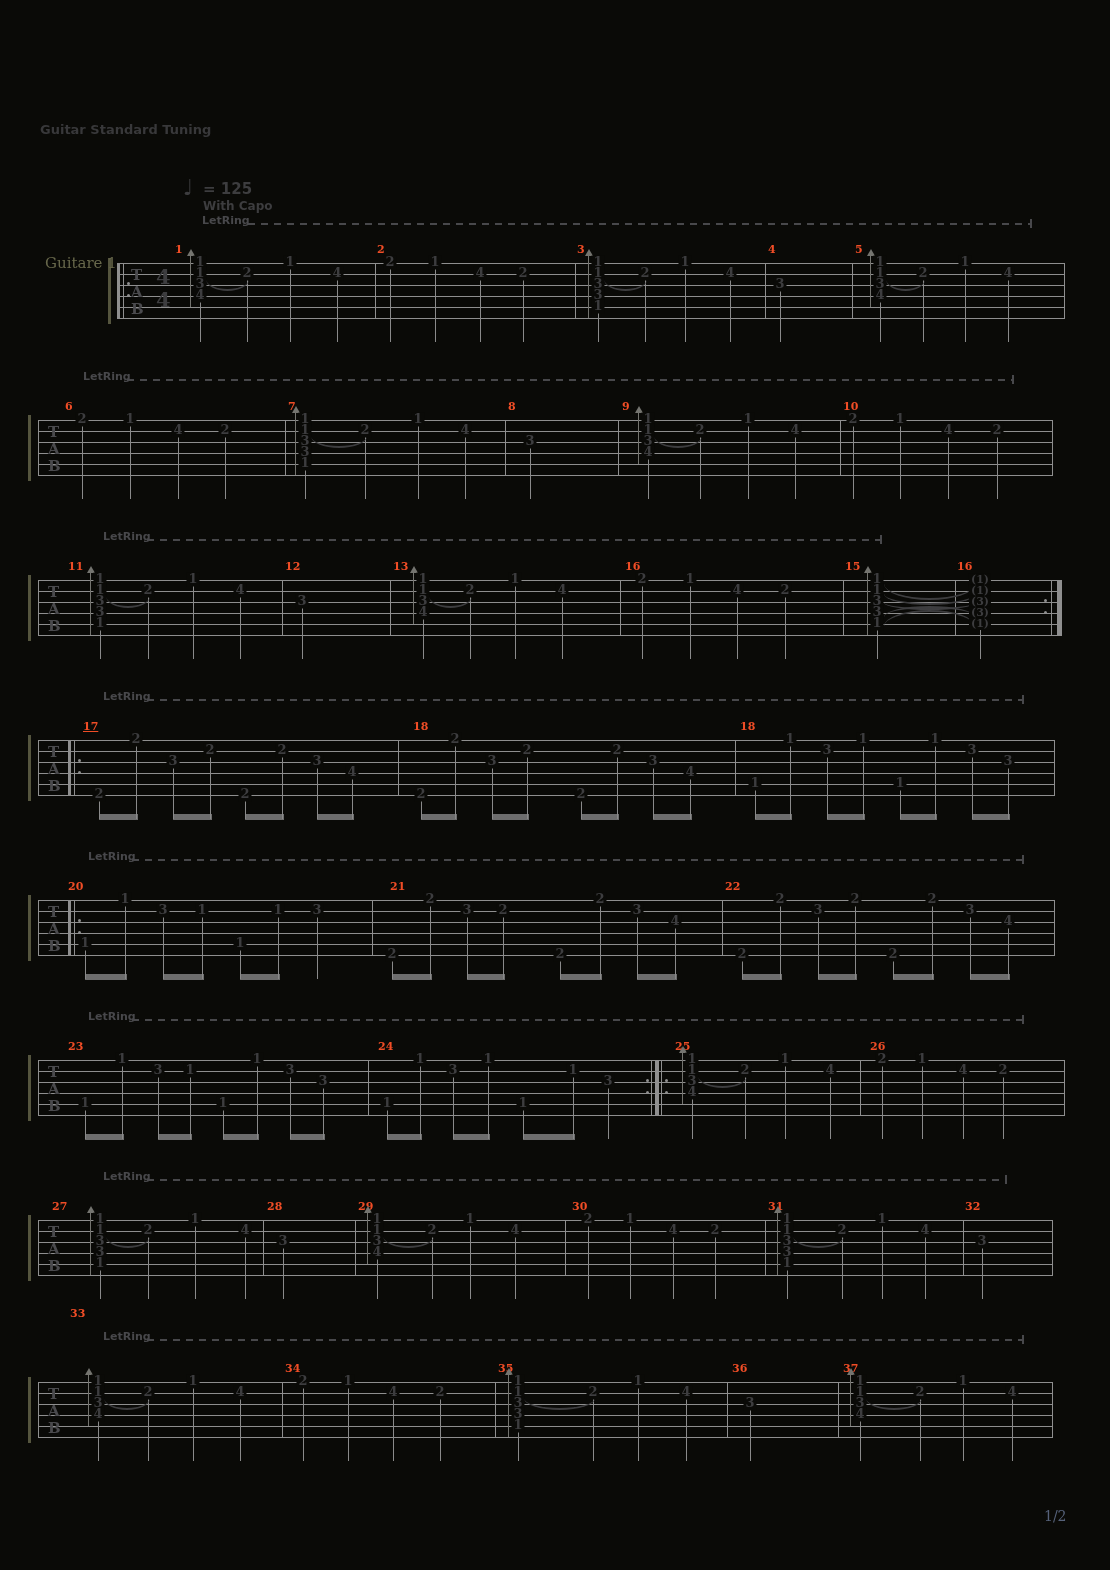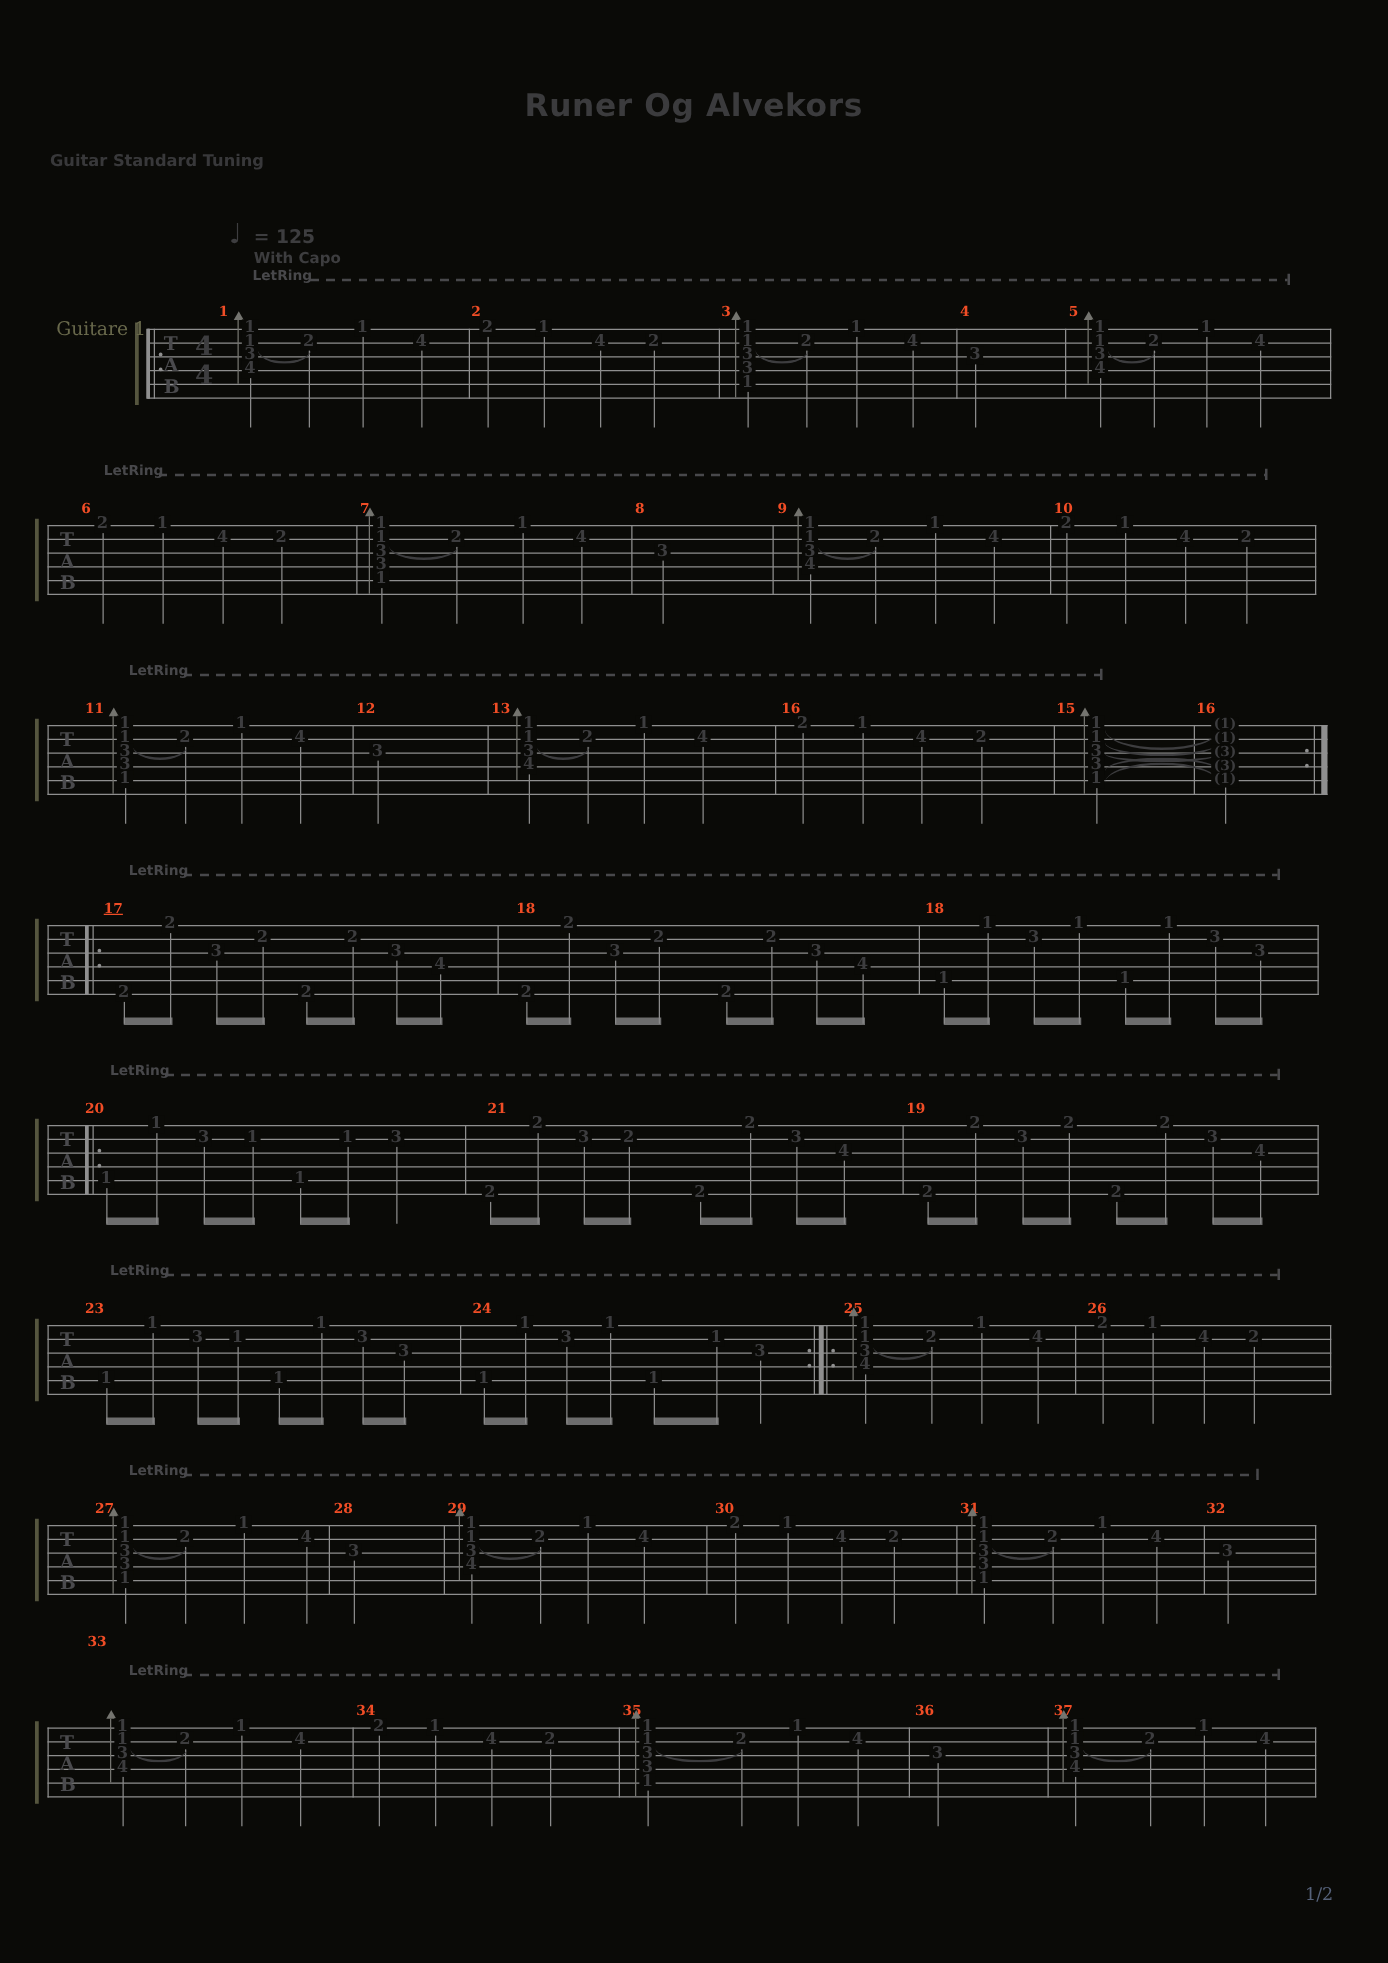--- a/index.html
+++ b/index.html
@@ -30,21 +30,20 @@
   .tsig{font-family:"DejaVu Serif",serif;font-size:21px;font-weight:bold;color:#3d3d3f;line-height:1;}
   .track{font-family:"DejaVu Serif",serif;font-size:15px;color:#68684b;}
   .bracket{width:3px;background:#55553e;}
   .arrowline{width:1px;background:#74746f;}
   .arrowhead{width:0;height:0;border-left:4px solid transparent;border-right:4px solid transparent;border-bottom:7px solid #74746f;}
 </style>
 </head>
 <body>
 
 <div id="canvas">
-  <div class="abs title">Runer Og Alvekors</div>
   <div class="abs tuning">Guitar Standard Tuning</div>
   <div class="abs tempo-glyph">♩</div>
   <div class="abs tempo-eq">= 125</div>
   <div class="abs capo">With Capo</div>
   <div id="score">
       <div class="abs lr-label" style="left: 202px; top: 214px;">LetRing</div>
       <div class="abs lr-dash" style="left: 248px; top: 223px; width: 782px;"></div>
       <div class="abs lr-tick" style="left: 1030px; top: 219px;"></div>
       <div class="abs staffline" style="left: 118px; top: 263px; width: 947px;"></div>
       <div class="abs staffline" style="left: 118px; top: 274px; width: 947px;"></div>
@@ -385,21 +384,21 @@
       <div class="abs thickbar" style="left: 68px; top: 900px; width: 3px; height: 56px;"></div>
       <div class="abs barline" style="left: 74px; top: 900px; height: 56px;"></div>
       <div class="abs dot" style="left: 78px; top: 919px;"></div>
       <div class="abs dot" style="left: 78px; top: 931px;"></div>
       <div class="abs bracket" style="left: 28px; top: 895px; height: 66px;"></div>
       <div class="abs clef" style="left: 48px; top: 903px;">T</div>
       <div class="abs clef" style="left: 48px; top: 920px;">A</div>
       <div class="abs clef" style="left: 48px; top: 937px;">B</div>
       <div class="abs mnum" style="left: 68px; top: 880px;">20</div>
       <div class="abs mnum" style="left: 390px; top: 880px;">21</div>
-      <div class="abs mnum" style="left: 725px; top: 880px;">19</div>
+      <div class="abs mnum" style="left: 725px; top: 880px;">22</div>
       <div class="abs beam" style="left: 85px; top: 974px; width: 42px;"></div>
       <div class="abs beam" style="left: 163px; top: 974px; width: 41px;"></div>
       <div class="abs beam" style="left: 240px; top: 974px; width: 40px;"></div>
       <div class="abs beam" style="left: 392px; top: 974px; width: 40px;"></div>
       <div class="abs beam" style="left: 467px; top: 974px; width: 38px;"></div>
       <div class="abs beam" style="left: 560px; top: 974px; width: 42px;"></div>
       <div class="abs beam" style="left: 637px; top: 974px; width: 40px;"></div>
       <div class="abs beam" style="left: 742px; top: 974px; width: 40px;"></div>
       <div class="abs beam" style="left: 818px; top: 974px; width: 39px;"></div>
       <div class="abs beam" style="left: 893px; top: 974px; width: 41px;"></div>
@@ -550,21 +549,21 @@
       <div class="abs barline" style="left: 263px; top: 1220px; height: 56px;"></div>
       <div class="abs barline" style="left: 355px; top: 1220px; height: 56px;"></div>
       <div class="abs barline" style="left: 565px; top: 1220px; height: 56px;"></div>
       <div class="abs barline" style="left: 765px; top: 1220px; height: 56px;"></div>
       <div class="abs barline" style="left: 963px; top: 1220px; height: 56px;"></div>
       <div class="abs barline" style="left: 1052px; top: 1220px; height: 56px;"></div>
       <div class="abs bracket" style="left: 28px; top: 1215px; height: 66px;"></div>
       <div class="abs clef" style="left: 48px; top: 1223px;">T</div>
       <div class="abs clef" style="left: 48px; top: 1240px;">A</div>
       <div class="abs clef" style="left: 48px; top: 1257px;">B</div>
-      <div class="abs mnum" style="left: 76px; top: 1200px;">27</div>
+      <div class="abs mnum" style="left: 52px; top: 1200px;">27</div>
       <div class="abs mnum" style="left: 267px; top: 1200px;">28</div>
       <div class="abs mnum" style="left: 358px; top: 1200px;">29</div>
       <div class="abs mnum" style="left: 572px; top: 1200px;">30</div>
       <div class="abs mnum" style="left: 768px; top: 1200px;">31</div>
       <div class="abs mnum" style="left: 965px; top: 1200px;">32</div>
       <div class="abs stem" style="left: 100px; top: 1270px; height: 29px;"></div>
       <div class="abs stem" style="left: 148px; top: 1237px; height: 62px;"></div>
       <div class="abs stem" style="left: 195px; top: 1226px; height: 73px;"></div>
       <div class="abs stem" style="left: 245px; top: 1237px; height: 62px;"></div>
       <div class="abs stem" style="left: 283px; top: 1248px; height: 51px;"></div>

